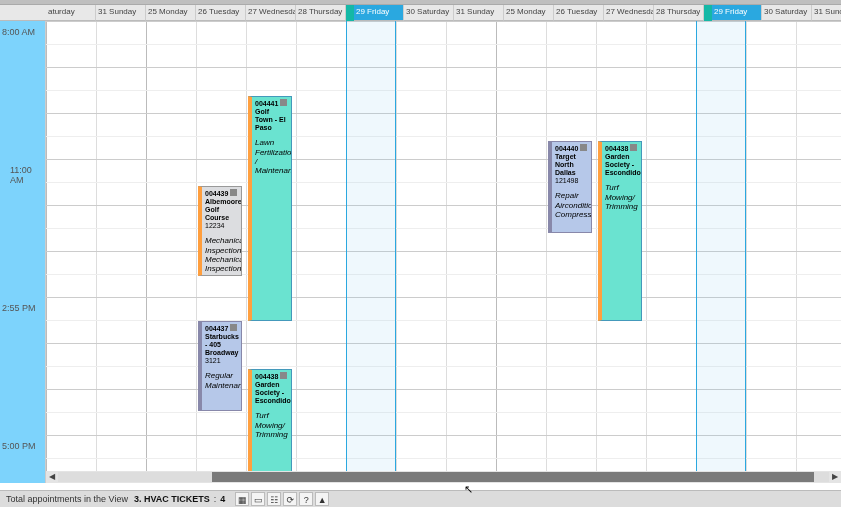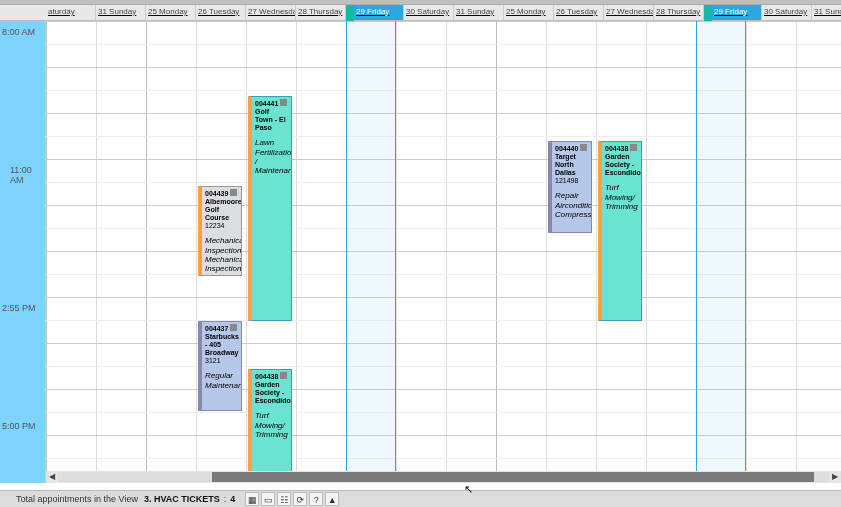--- a/index.html
+++ b/index.html
@@ -1,20 +1,20 @@
 <!DOCTYPE html>
 <html><head>
 <meta charset="utf-8">
 <style>
   * { box-sizing: border-box; margin: 0; padding: 0; }
   html, body { width: 841px; height: 507px; font-family: "Segoe UI", Arial, sans-serif; font-size: 10px; background: #fff; overflow: hidden; }
   .cal-wrap { position: relative; width: 841px; height: 478px; background: #fff; }
   .time-col { position: absolute; left: 0; top: 0; width: 46px; height: 478px; background: #7dd3fc; border-right: 1px solid #ccc; z-index: 5; }
   .time-label { position: absolute; left: 2px; font-size: 9px; color: #555; }
-  .day-header-row { position: absolute; left: 0; top: 0; right: 0; height: 16px; background: #14b8a6; z-index: 6; display: flex; text-decoration: underline; }
+  .day-header-row { position: absolute; left: 0; top: 0; right: 0; height: 16px; background: #14b8a6; z-index: 6; display: flex; }
   .day-header-row .spacer { width: 46px; flex: 0 0 46px; border-bottom: 1px solid #bbb; background:#e8e8e8; z-index:7;}
   .day-header { flex: 0 0 50px; width: 50px; font-size: 8px; color: #444; padding: 2px 2px; border-right: 1px solid #ccc; border-bottom: 1px solid #bbb; white-space: nowrap; overflow: hidden; background: #e8e8e8; }
   .day-header.sel { background: #2aa8e0; color: #fff; margin-left: 8px; }
   .grid { position: absolute; left: 46px; top: 16px; width: 800px; height: 462px; }
   .vline { position: absolute; top: 0; bottom: 0; width: 0; border-left: 1px solid #ddd; }
   .vline.strong { border-left: 1px solid #bbb; }
   .hline { position: absolute; left: 0; right: 0; height: 0; border-top: 1px solid #eee; }
   .hline.hour { border-top: 1px solid #ccc; }
   .sel-col { position: absolute; top: 0; bottom: 0; background: rgba(120,200,235,0.12); border-left: 1px solid #2aa8e0; border-right: 1px solid #2aa8e0; }
   .appt { position: absolute; border: 1px solid #999; border-left: 4px solid #ff9e3d; font-size: 8px; line-height: 1.15; padding: 2px 3px; overflow: hidden; cursor: pointer; }
@@ -25,21 +25,21 @@
   .appt .cust { font-weight: bold; font-size: 7px; display:block; }
   .appt .loc { font-size: 7px; display:block; }
   .appt .desc { font-style: italic; margin-top: 6px; display:block; }
   .tiny-icon { display:inline-block; width:7px; height:7px; background:#888; margin-left:2px; vertical-align:top; }
   .hscroll { position: absolute; left: 46px; right: 0; bottom: 0; height: 12px; background: #e4e4e4; z-index: 8; }
   .hscroll .arrow { position:absolute; top:0; width:12px; height:12px; font-size:8px; line-height:12px; text-align:center; color:#444; cursor:pointer;}
   .hscroll .arrow.l{left:0;} .hscroll .arrow.r{right:0;}
   .hscroll .track { position:absolute; left:12px; right:12px; top:1px; height:10px; background:#ddd;}
   .hscroll .thumb { position:absolute; top:0; height:10px; background:#7a7a7a; cursor:pointer;}
   .mouse { position:absolute; pointer-events:none; z-index:50; font-size:11px; color:#000;}
-  .footer { position: absolute; left: 0; right: 0; bottom: 0; height: 17px; background: #dcdcdc; border-top: 1px solid #bbb; z-index: 10; display:flex; align-items:center; padding-left:16px; }
+  .footer { position: absolute; left: 0; right: 0; bottom: 0; height: 17px; background: #dcdcdc; border-top: 1px solid #bbb; z-index: 10; display:flex; align-items:center; padding-left:6px; }
   .footer .lbl { font-size: 9px; color: #333; }
   .footer .val { font-size: 9px; font-weight: bold; color: #111; margin: 12px 4px; }
   .footer .icons { display:flex; margin-left:6px; }
   .footer .fi { width: 14px; height: 14px; margin-right: 2px; font-size: 9px; line-height: 14px; text-align: center; color: #333; background: #f4f4f4; border: 1px solid #bbb; cursor:pointer; }
   .toolbar-top { position:absolute; top:0; left:0; right:0; height:5px; background:#bfbfbf; border-bottom:1px solid #aaa; z-index:20;}
 </style>
 </head>
 <body>
 
 <div class="toolbar-top"></div>
@@ -65,21 +65,21 @@
       <div class="day-header sel">29 Friday</div>
       <div class="day-header">30 Saturday</div>
       <div class="day-header">31 Sunday</div>
     </div>
 
   <div class="time-col">
 
   <div class="time-label" style="top: 22px;">8:00 AM</div>
       <div class="time-label" style="top: 160px; margin-left: 8px;">11:00 AM</div>
       <div class="time-label" style="top: 298px;">2:55 PM</div>
-      <div class="time-label" style="top: 416px;">5:00 PM</div>
+      <div class="time-label" style="top: 436px;">5:00 PM</div>
     </div>
 
   <div class="grid" id="grid">
 
   <div class="vline strong" style="left: 0px;"></div>
       <div class="vline" style="left: 50px;"></div>
       <div class="vline strong" style="left: 100px;"></div>
       <div class="vline" style="left: 150px;"></div>
       <div class="vline" style="left: 200px;"></div>
       <div class="vline" style="left: 250px;"></div>

